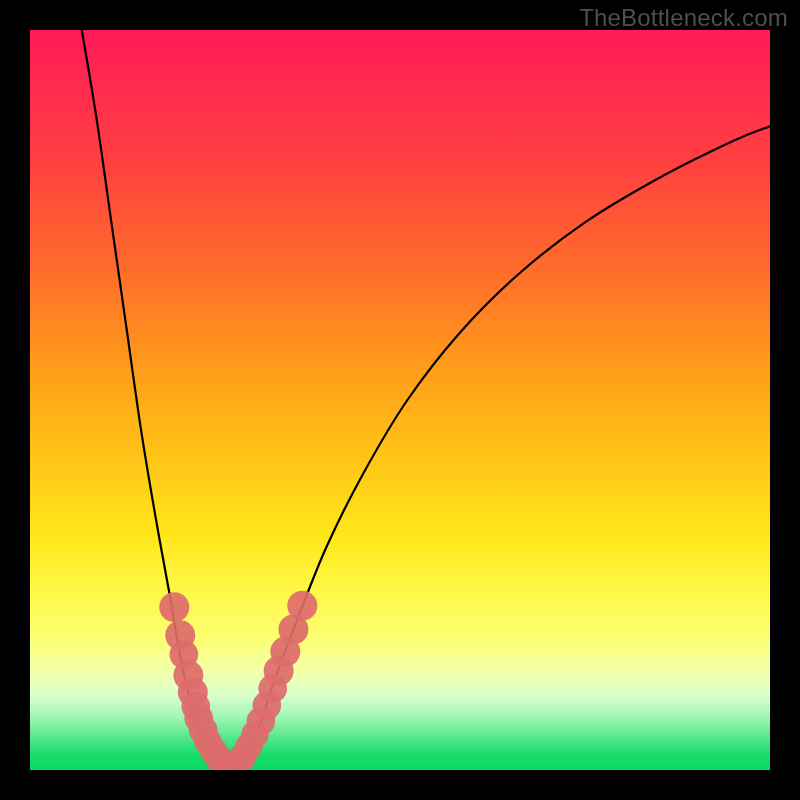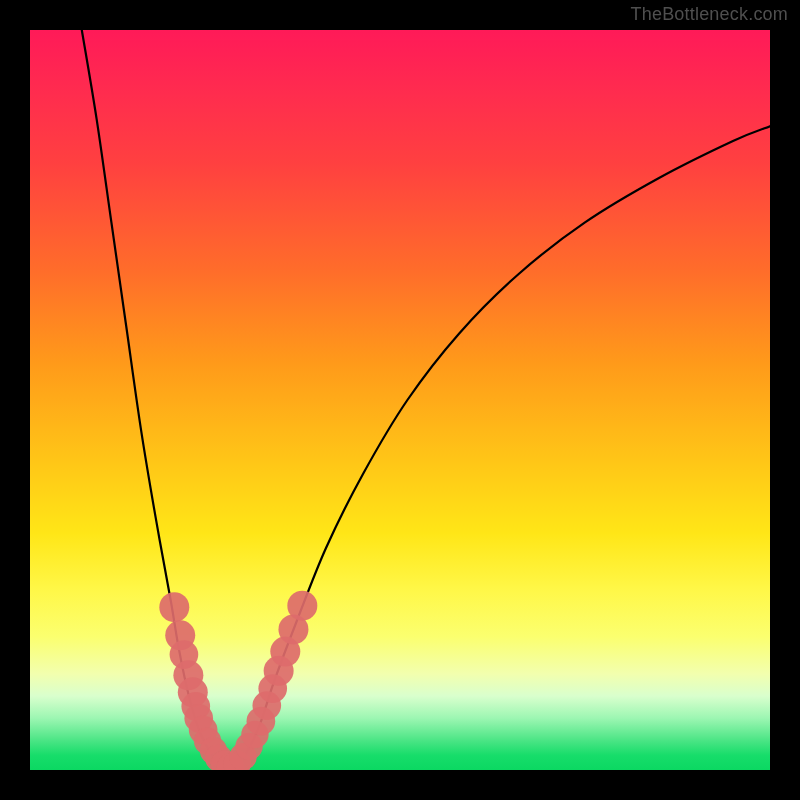--- a/index.html
+++ b/index.html
@@ -45,21 +45,21 @@
       #4be585 96%,
       #17dd6a 98%,
       #0bd862 100%
     );
   }
   .watermark {
     position: absolute;
     top: 4px;
     right: 12px;
     color: #4f4f4f;
-    font-size: 18px;
+    font-size: 24px;
     font-weight: 500;
     letter-spacing: 0.2px;
     font-family: Arial, Helvetica, sans-serif;
   }
   svg.curves {
     position: absolute;
     left: 0; top: 0;
     width: 740px; height: 740px;
   }
   .curve {

